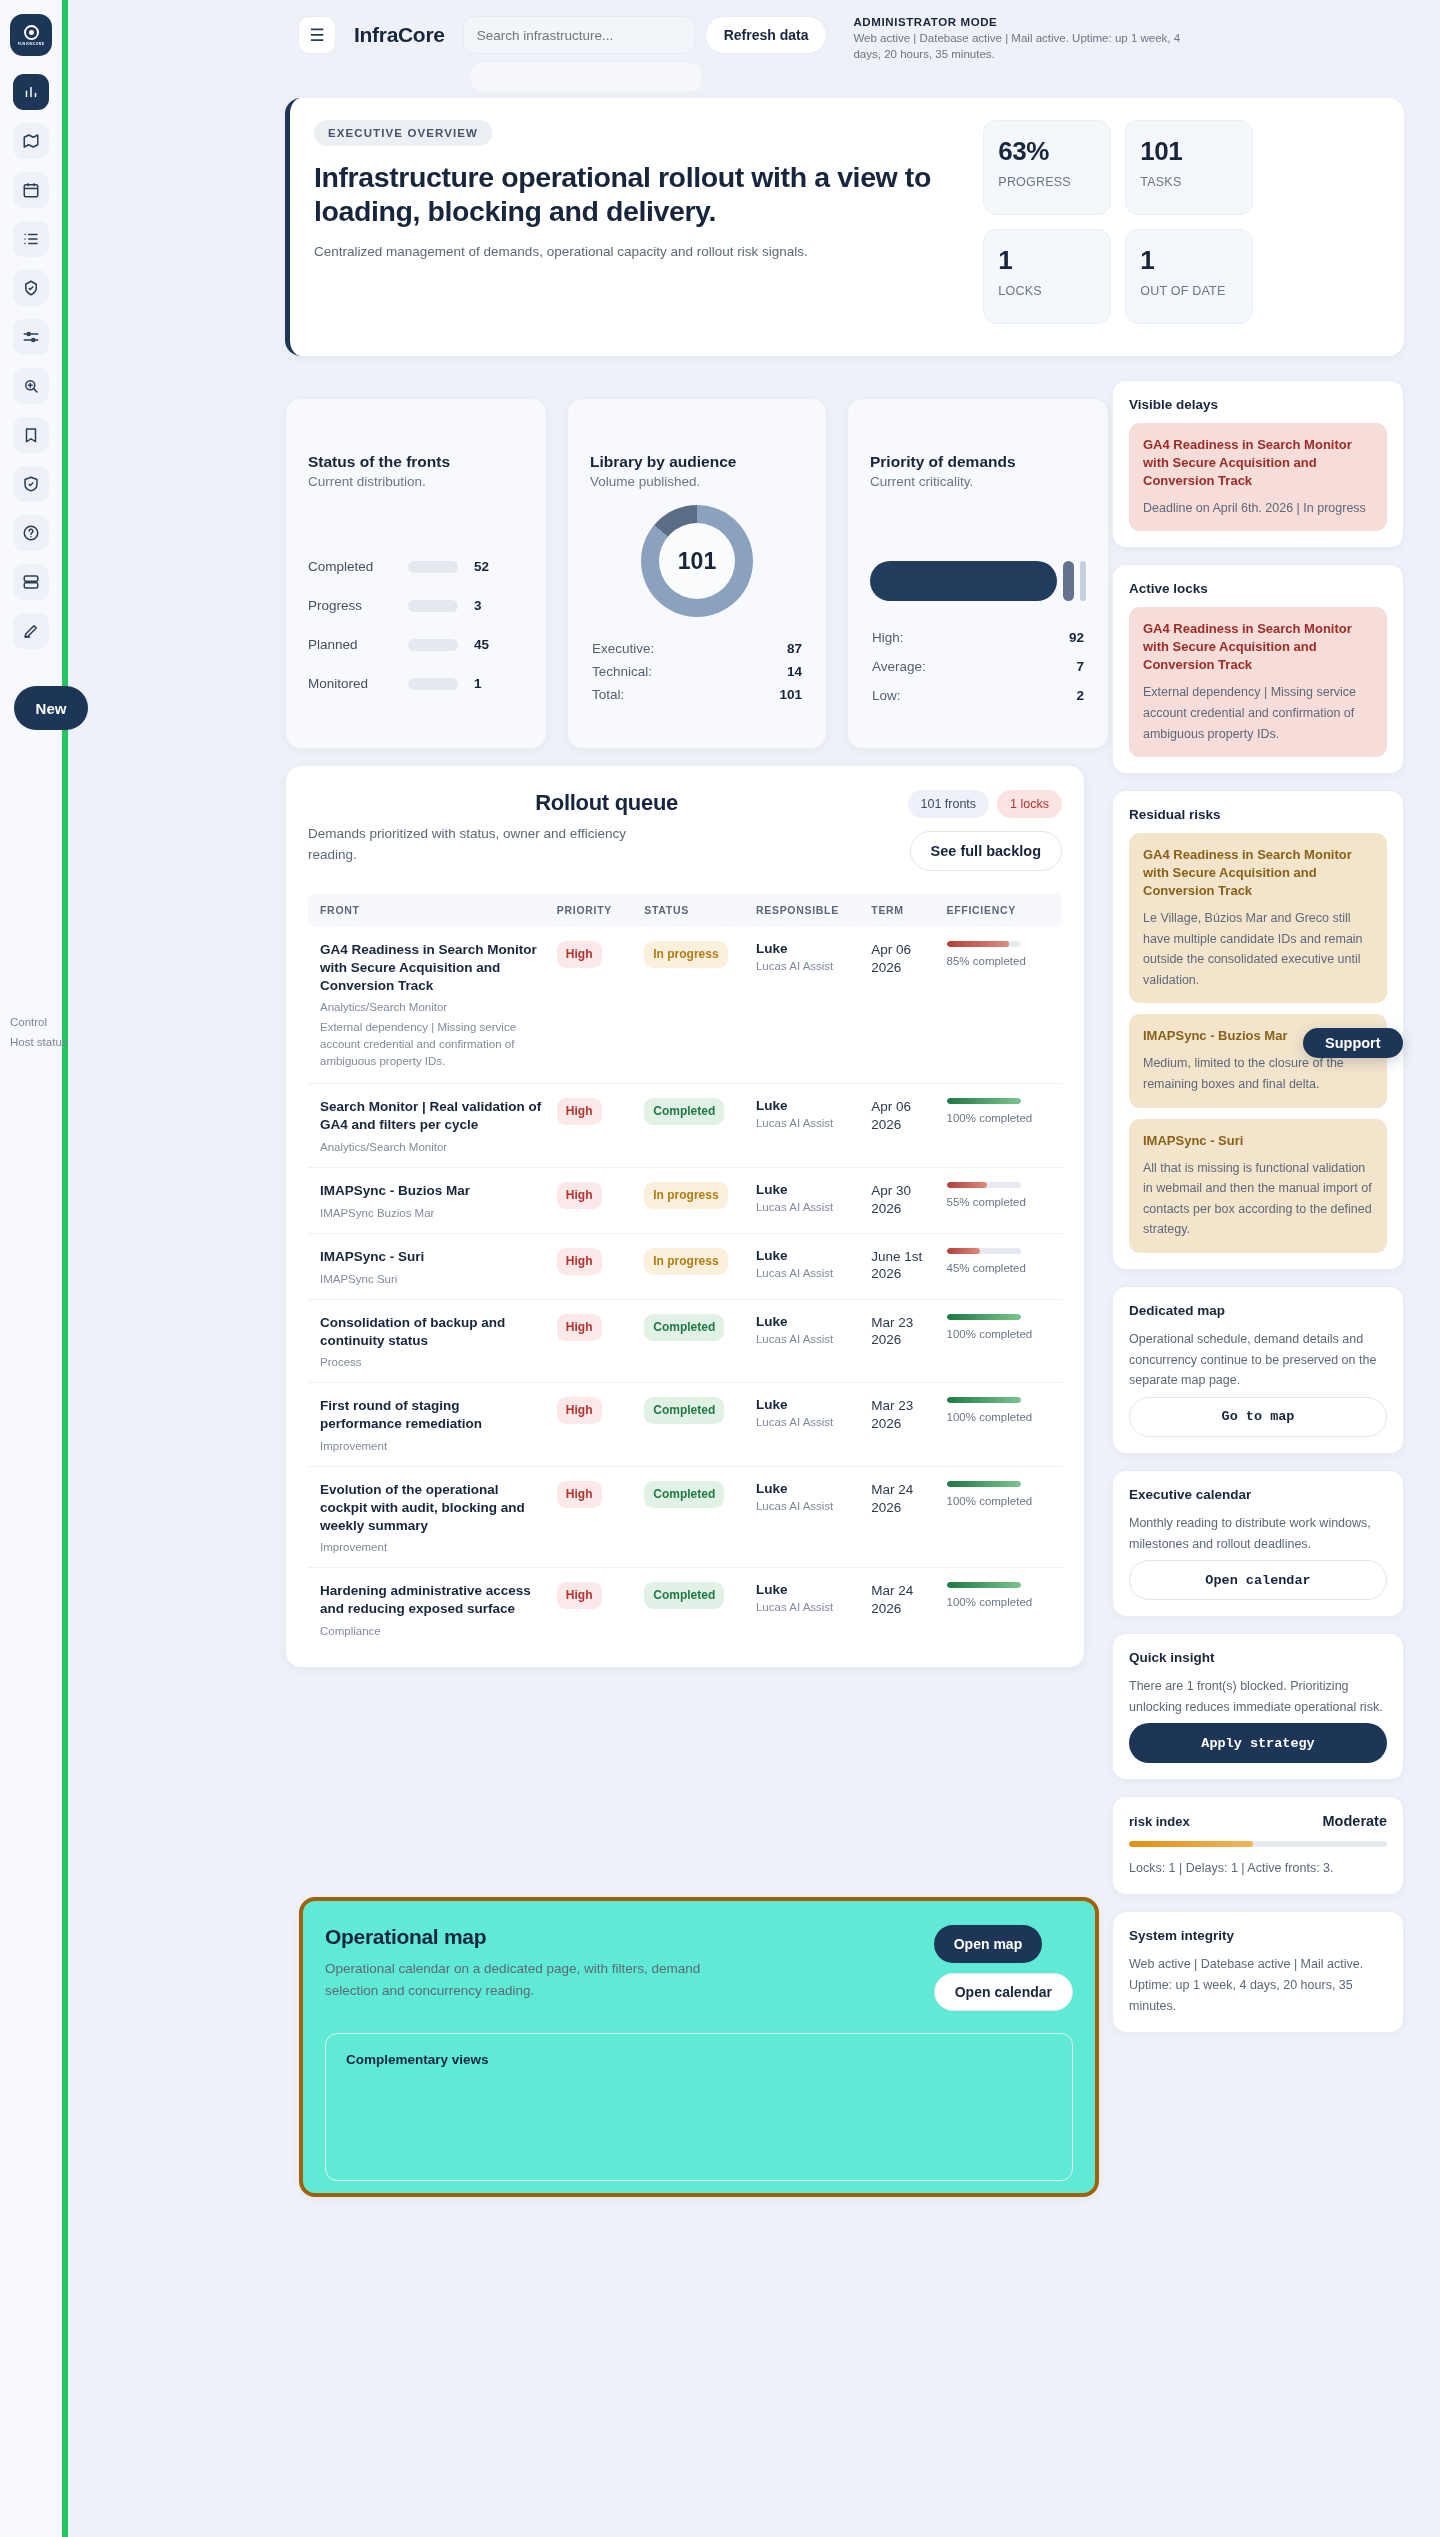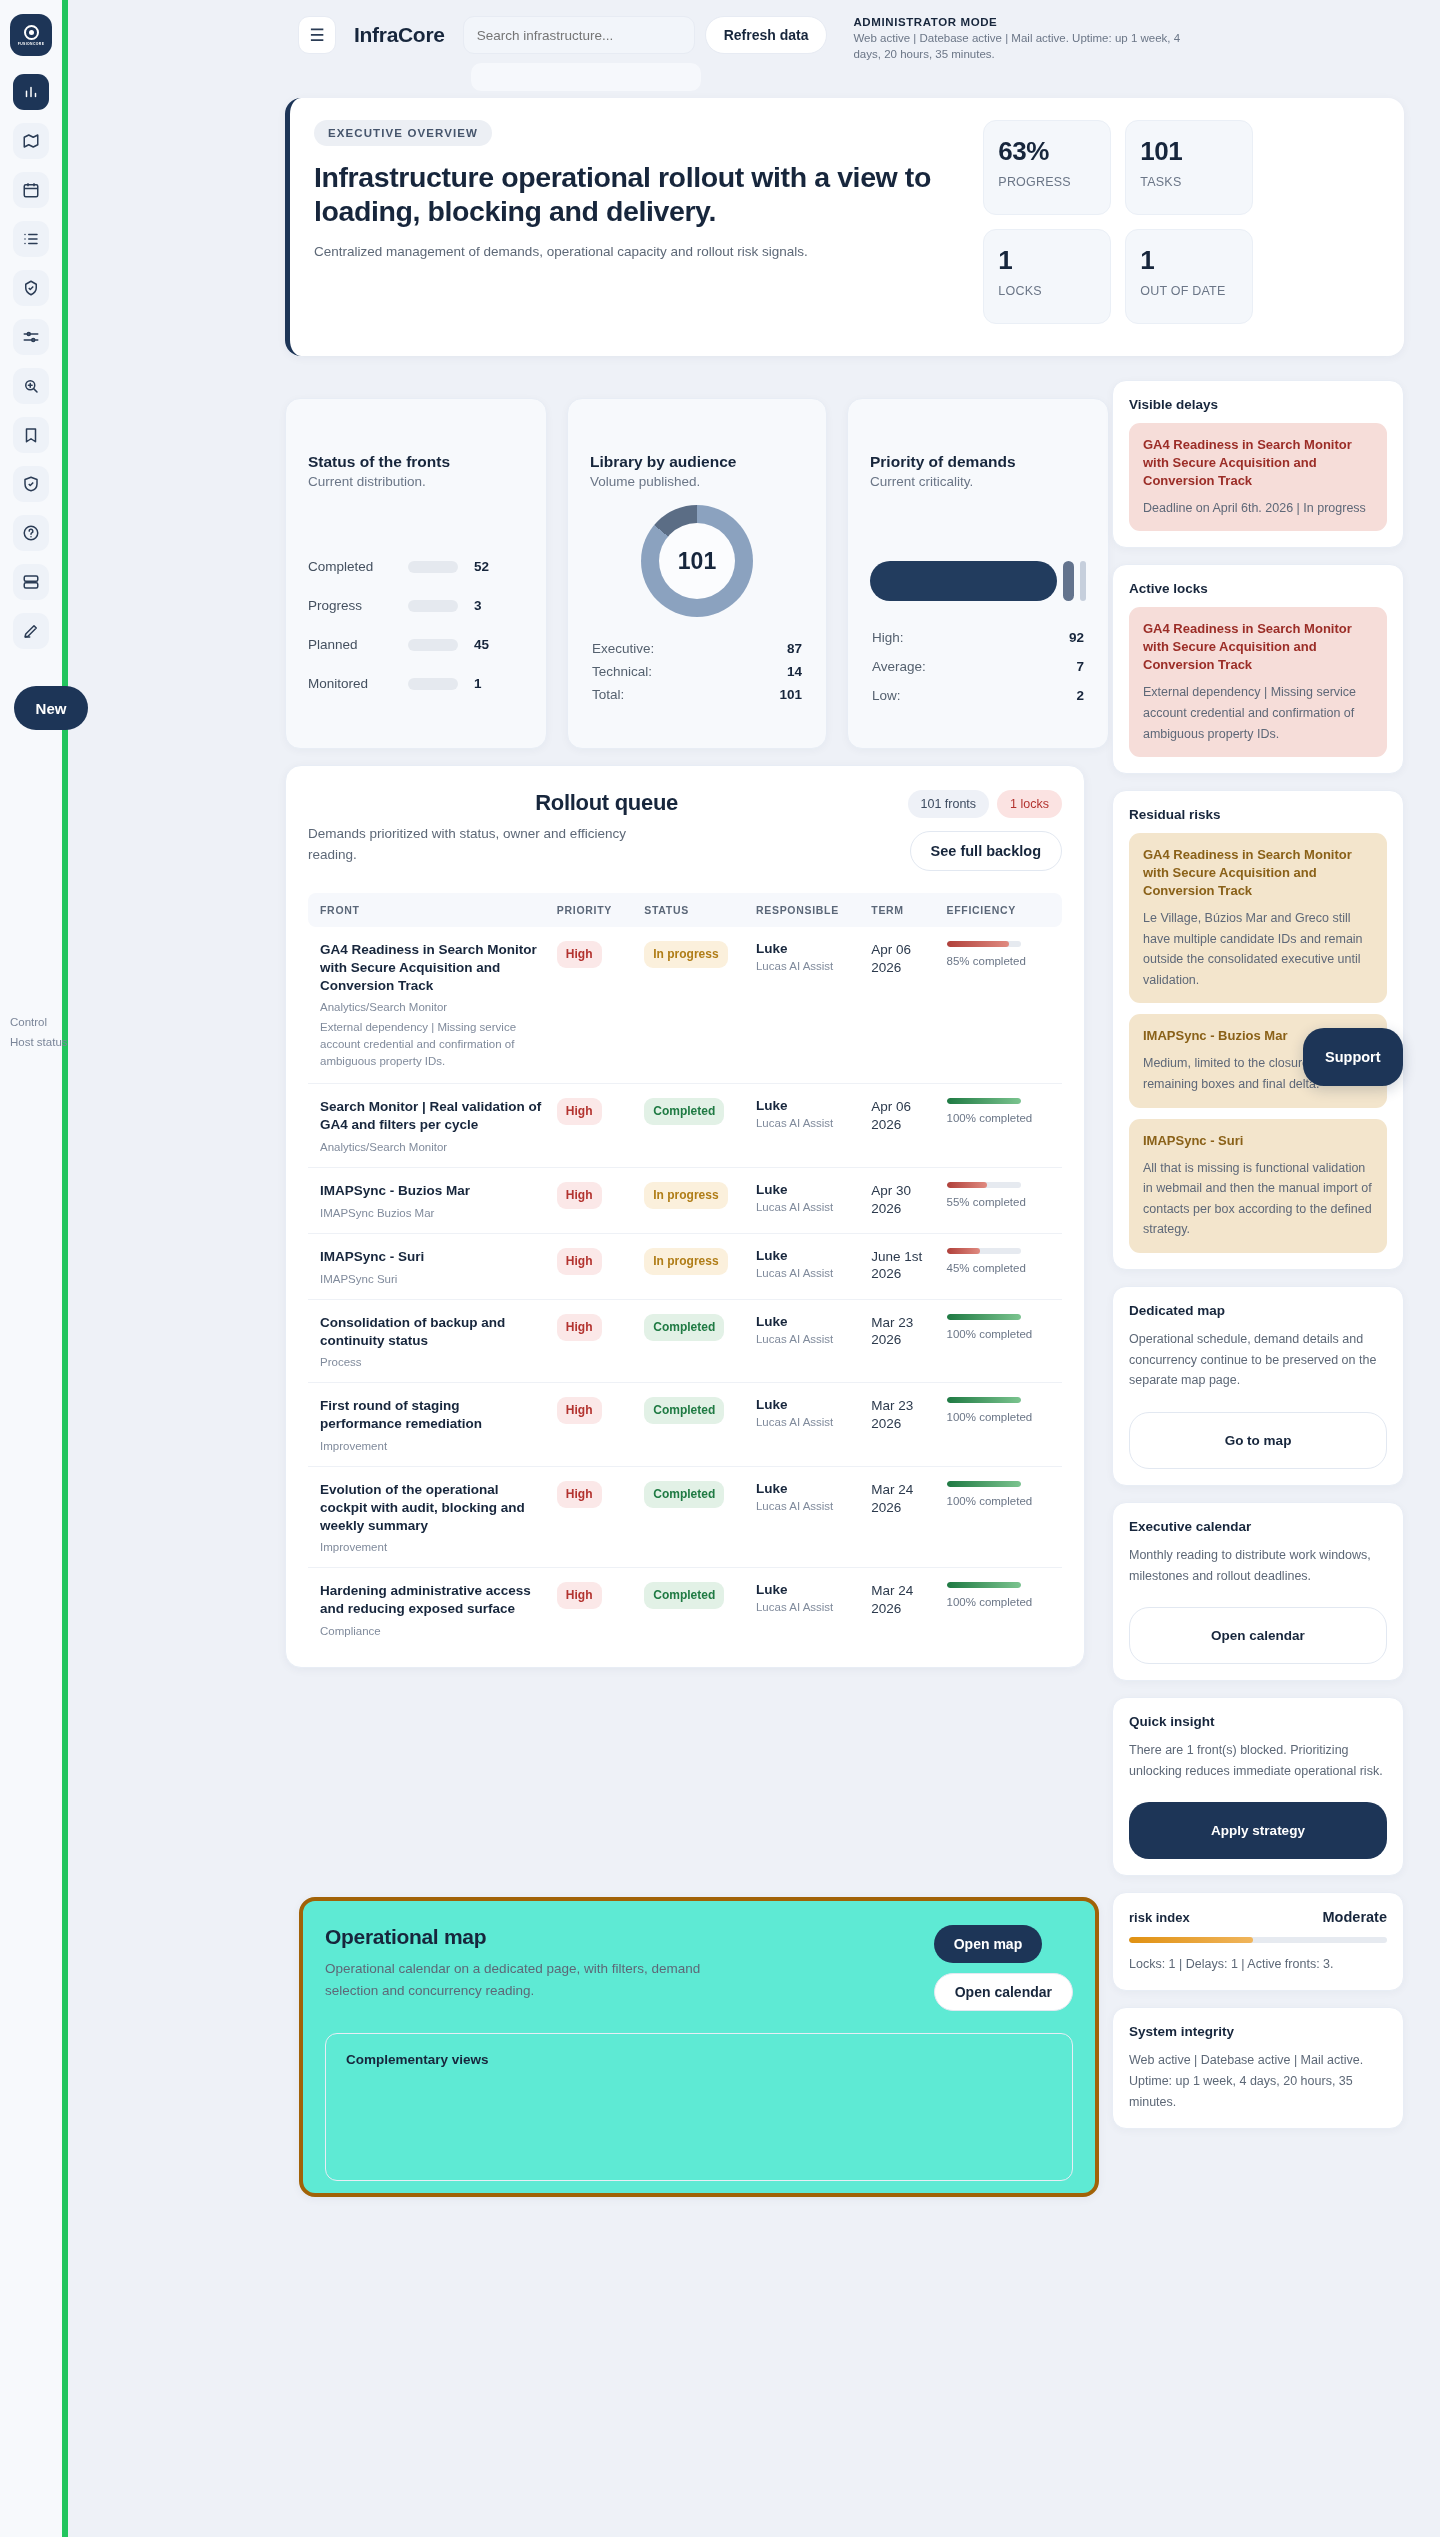--- a/index.html
+++ b/index.html
@@ -238,36 +238,36 @@
   .alert { border-radius: 11px; padding: 13px 14px; margin-bottom: 11px; }
   .alert:last-child { margin-bottom: 0; }
   .alert-red { background: #f6ddd9; }
   .alert-amber { background: #f3e5cc; }
   .alert-t { font-size: 13px; font-weight: bold; line-height: 1.38; }
   .alert-red .alert-t { color: #9b2d27; }
   .alert-amber .alert-t { color: #8a6118; }
   .alert-b { font-size: 12.5px; color: #5e6878; line-height: 1.65; margin-top: 8px; }
   .spanel-b { font-size: 12.5px; color: #5d6877; line-height: 1.65; }
   .s-btn {
-    width: 100%; height: 57px; margin-top: 21px; border-radius: 20px;
+    width: 100%; height: 40px; margin-top: 6px; border-radius: 20px;
     background: #fff; border: 1px solid #e2e8f1; font-size: 13.5px; font-weight: bold;
-    color: #17263c; font-family: Liberation Sans, sans-serif;
+    color: #17263c; font-family: Liberation Mono, monospace;
   }
   .s-btn-dark { background: #1d3557; color: #fff; border: none; }
   .risk-head { display: flex; justify-content: space-between; align-items: baseline; }
   .risk-lbl { font-size: 13px; font-weight: bold; color: #17263c; }
   .risk-val { font-size: 14.5px; font-weight: bold; color: #17263c; }
   .risk-track { height: 6px; border-radius: 3px; background: #e6eaf0; margin-top: 12px; overflow: hidden; }
   .risk-fill { height: 100%; border-radius: 3px; background: linear-gradient(90deg,#e09112,#f0b55c); }
   .risk-note { font-size: 12.5px; color: #5d6877; line-height: 1.6; margin-top: 11px; }
 
   
   .support {
     position: absolute; left: 1303px; top: 1028px;
-    height: 58px; padding: 0 22px; border-radius: 21px;
+    height: 30px; padding: 0 22px; border-radius: 21px;
     background: #1d3557; color: #fff; border: none;
     font-size: 14.5px; font-weight: bold; font-family: inherit;
     display: flex; align-items: center; justify-content: center;
     z-index: 30; box-shadow: 0 4px 14px rgba(20,40,70,.2);
   }
 </style>
 </head>
 <body>
 
 <nav class="rail">

